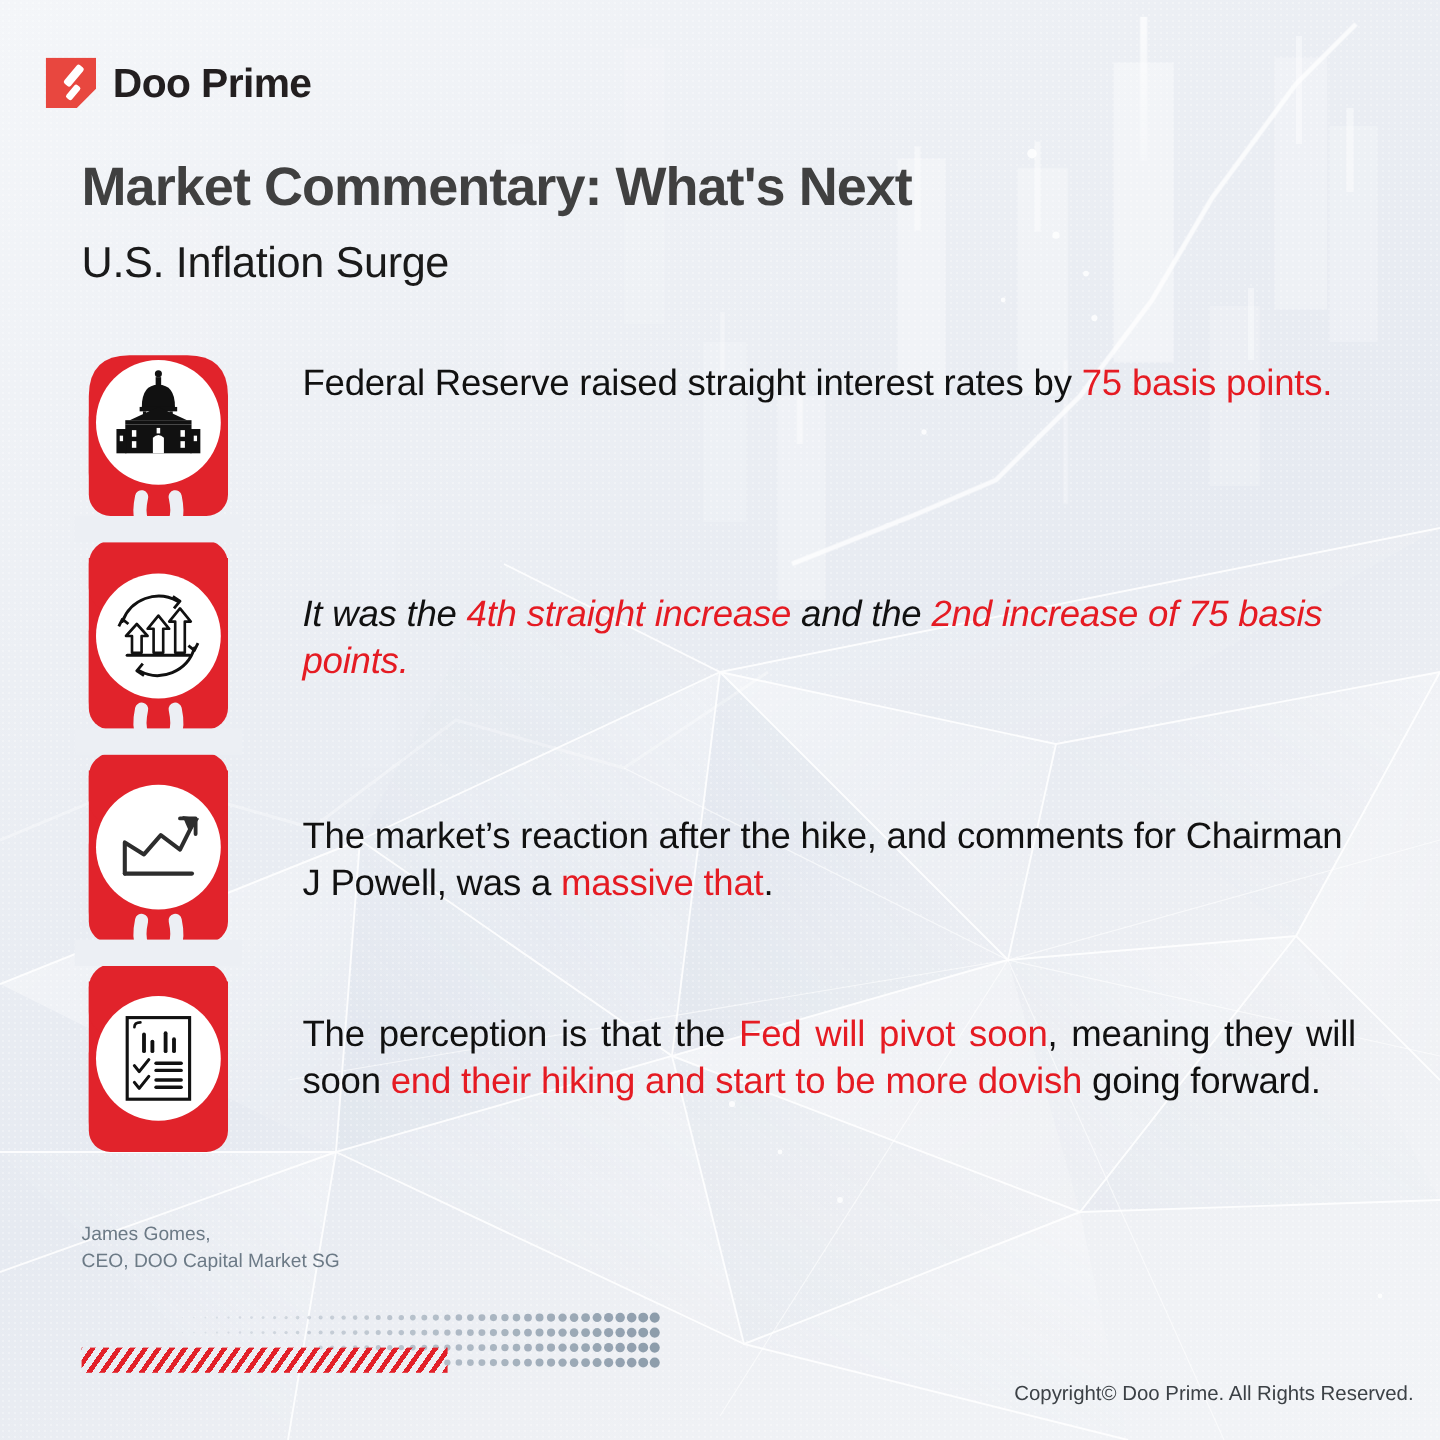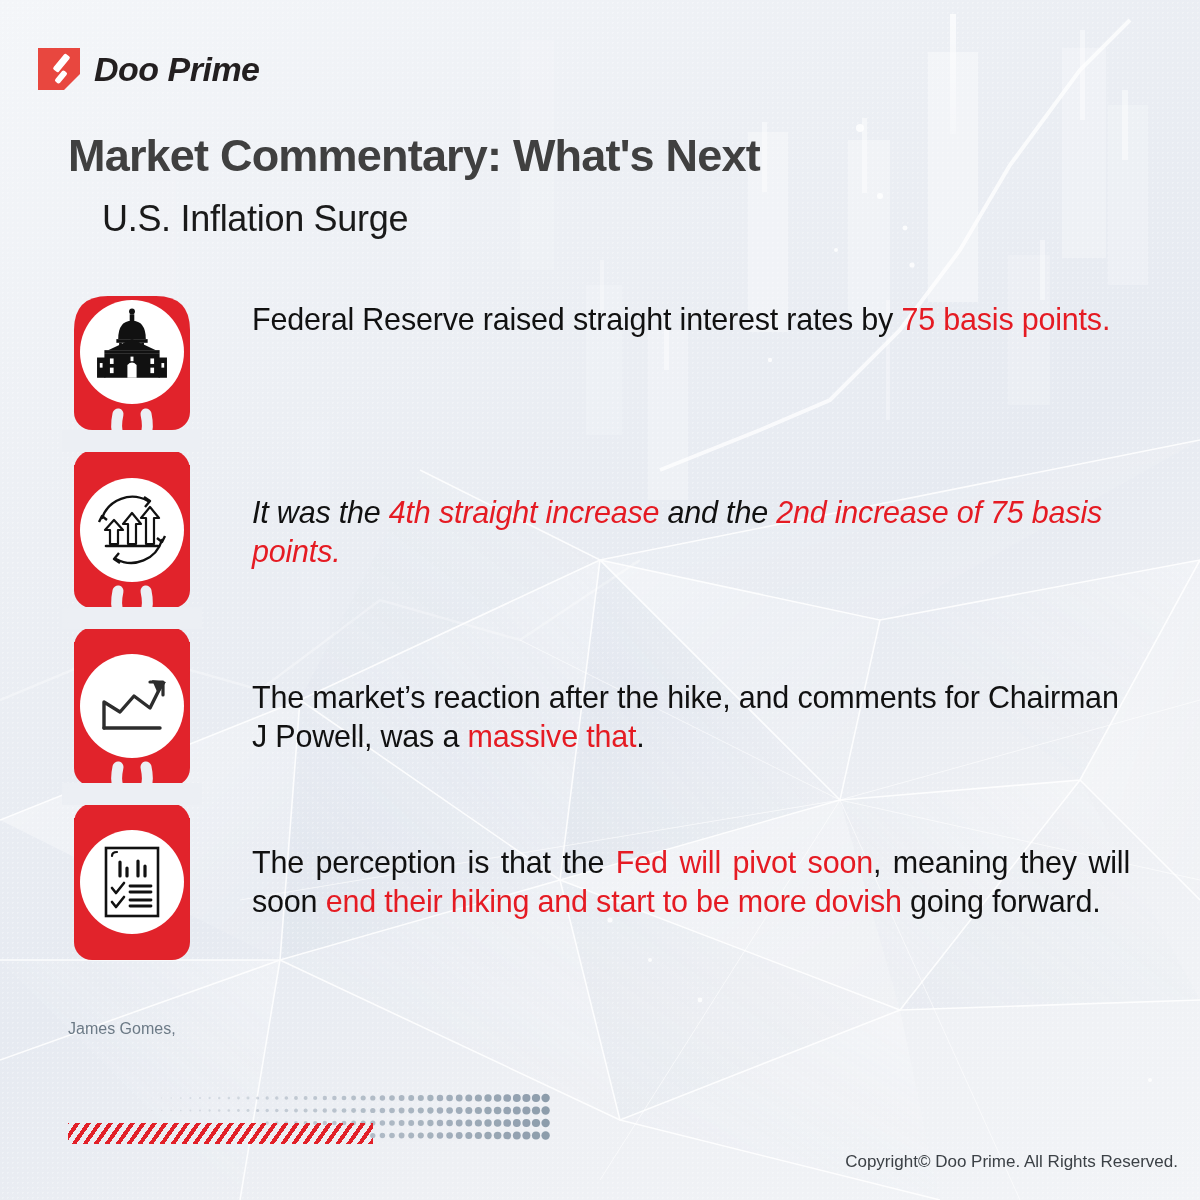--- a/index.html
+++ b/index.html
@@ -21,21 +21,21 @@
   .dotgridbg {
     position:absolute; inset:0;
     background-image:radial-gradient(rgba(255,255,255,0.55) 1px, transparent 1px);
     background-size:5px 5px;
     opacity:.55;
   }
 
   
   .logo-row {
     position:absolute; left:38px; top:48px;
-    display:flex; align-items:center; gap:14px; z-index:5;font-style:italic;
+    display:flex; align-items:flex-end; gap:14px; z-index:5;
   }
   .logo-mark {
     width:42px; height:42px; position:relative;
     background:#e8473f;
     clip-path:polygon(0 0, 100% 0, 100% 62%, 62% 100%, 0 100%);
   }
   .logo-mark i {
     position:absolute; display:block; background:#fff; border-radius:2px;
   }
   .logo-mark i.s1 { width:7px; height:20px; left:20px; top:5px; transform:rotate(40deg); }
@@ -44,21 +44,21 @@
     font-size:34px; font-weight:700; color:#231f20; letter-spacing:-0.5px;
   }
 
   .title {
     position:absolute; left:68px; top:130px; z-index:5;
     font-size:45px; font-weight:700; letter-spacing:-0.8px;
     color:#404040; white-space:nowrap;
   }
   .subtitle {
     position:absolute; left:68px; top:198px; z-index:5;
-    font-size:36px; font-weight:400; color:#1a1a1a; letter-spacing:-0.3px;margin-left:34px;
+    font-size:36px; font-weight:400; color:#1a1a1a; letter-spacing:-0.3px;
   }
 
   
   .rail { position:absolute; left:62px; top:290px; z-index:4; width:140px; height:660px; }
   .rail svg { display:block; }
 
   
   .points { position:absolute; left:252px; top:300px; width:880px; z-index:5; }
   .point { position:absolute; left:0; width:878px; }
   .point p {
@@ -349,20 +349,21 @@
   <div class="point p2">
     <p><span>The market’s reaction after the hike, and comments for Chairman J Powell, was a </span><span class="hl">massive that</span><span>.</span></p>
   </div>
   <div class="point p3 justify">
     <p><span>The perception is that the </span><span class="hl">Fed will pivot soon</span><span>, meaning they will soon </span><span class="hl">end their hiking and start to be more dovish</span><span> going forward.</span></p>
   </div>
 </div>
 
 <div class="author">
   <div>James Gomes,</div>
+  <div>CEO, DOO Capital Market SG</div>
 </div>
 
 <div class="dots-deco">
   <svg width="410" height="52" viewBox="0 0 410 52">
       <circle cx="4" cy="6" r="0.60" fill="#8293a3" opacity="0.12"></circle>
       <circle cx="13.6" cy="6" r="0.69" fill="#8293a3" opacity="0.14"></circle>
       <circle cx="23.2" cy="6" r="0.78" fill="#8293a3" opacity="0.16"></circle>
       <circle cx="32.8" cy="6" r="0.86" fill="#8293a3" opacity="0.18"></circle>
       <circle cx="42.4" cy="6" r="0.95" fill="#8293a3" opacity="0.20"></circle>
       <circle cx="52" cy="6" r="1.04" fill="#8293a3" opacity="0.22"></circle>

